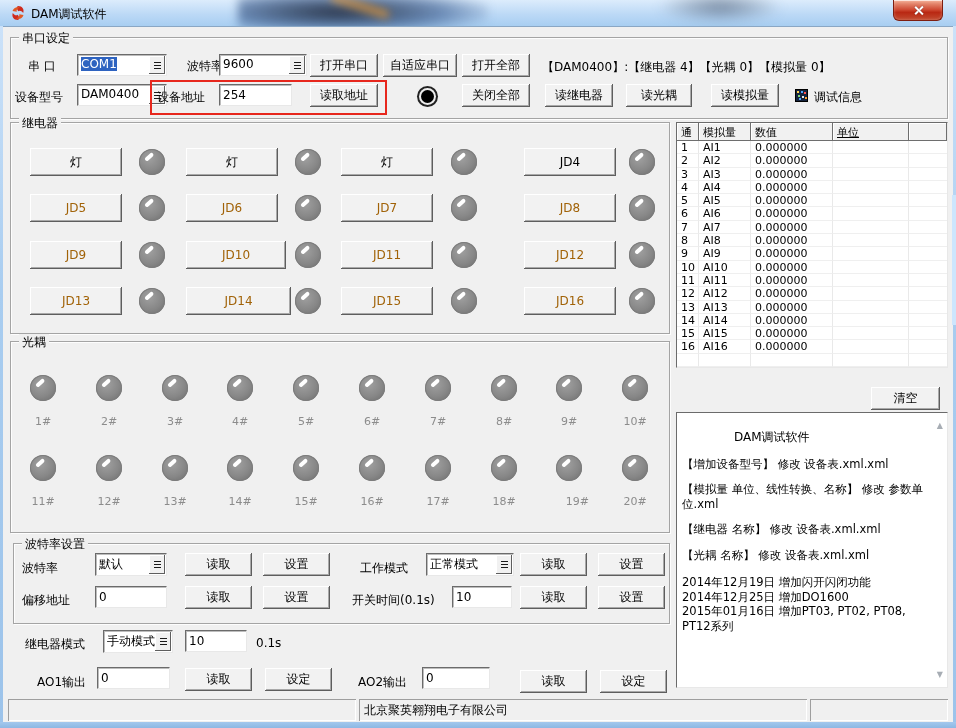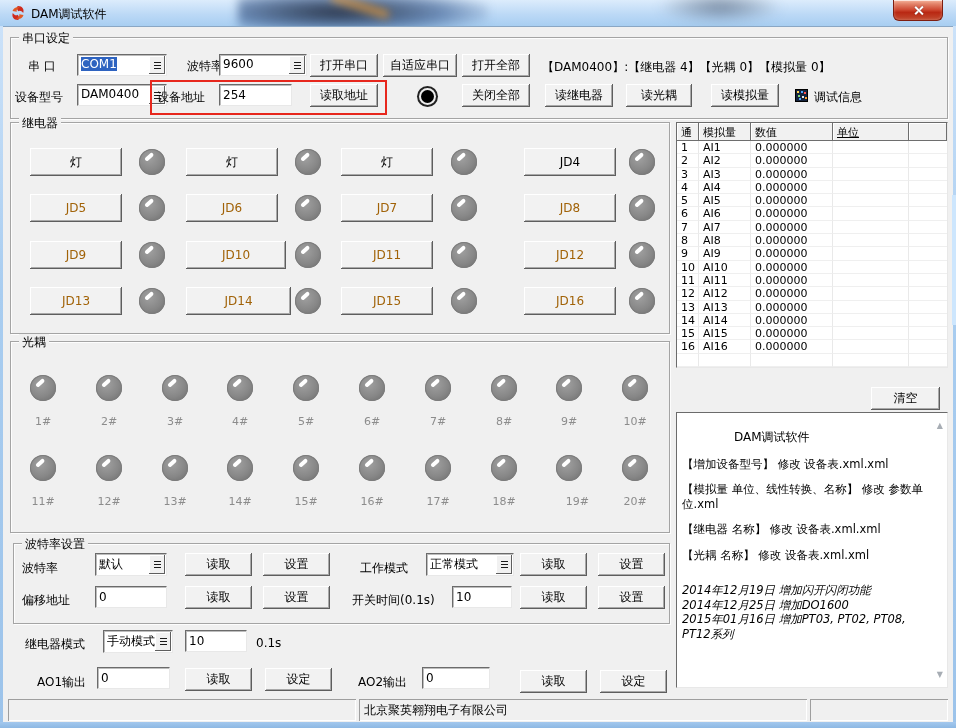--- a/index.html
+++ b/index.html
@@ -75,21 +75,21 @@
   .tr { display:flex; height:13.3px; }
   .td { box-sizing:border-box; font-size:11px; line-height:13px; padding-left:4px; overflow:hidden; white-space:nowrap;
     border-right:1px solid #e9e9e9; border-bottom:1px solid #efefef; }
   .c1 { width:22px; } .c2 { width:52px; } .c3 { width:82px; } .c4 { width:76px;text-decoration:underline; } .c5 { flex:1; border-right:none; }
   
   .log { position:absolute; left:676px; top:412px; width:272px; height:276px; box-sizing:border-box;
     background:#fff; border:1px solid; border-color:#6b6b6b #e8e8e8 #e8e8e8 #6b6b6b;
     padding:4px 18px 4px 5px; overflow:hidden; font-size:11.5px; color:#000; }
   .log-title { margin:12px 0 0 52px; font-size:12px; }
   .lp { margin:11px 0 0 0; line-height:1.25; }
-  .changelog { margin-top:21px; line-height:1.28;font-style:italic; }
+  .changelog { margin-top:13px; line-height:1.28; }
   .scr { position:absolute; right:4px; font-size:8px; color:#a7adb4; }
   .scr.up { top:8px; } .scr.dn { bottom:8px; }
   
   .sb { position:absolute; top:699px; height:22px; box-sizing:border-box; background:#f0f0f0;
     box-shadow:inset 1px 1px 0 #9e9e9e, inset -1px -1px 0 #ffffff;
     font-size:12px; display:flex; align-items:center; padding-left:5px; overflow:hidden; white-space:nowrap; }
   .bottom-edge { position:absolute; left:0; top:722px; width:956px; height:6px;
     background:linear-gradient(#a3c8ee,#8db8e3); }
   
   .dbg-icon { position:absolute; left:795px; top:89px; width:13px; height:13px; background:#15233d;

